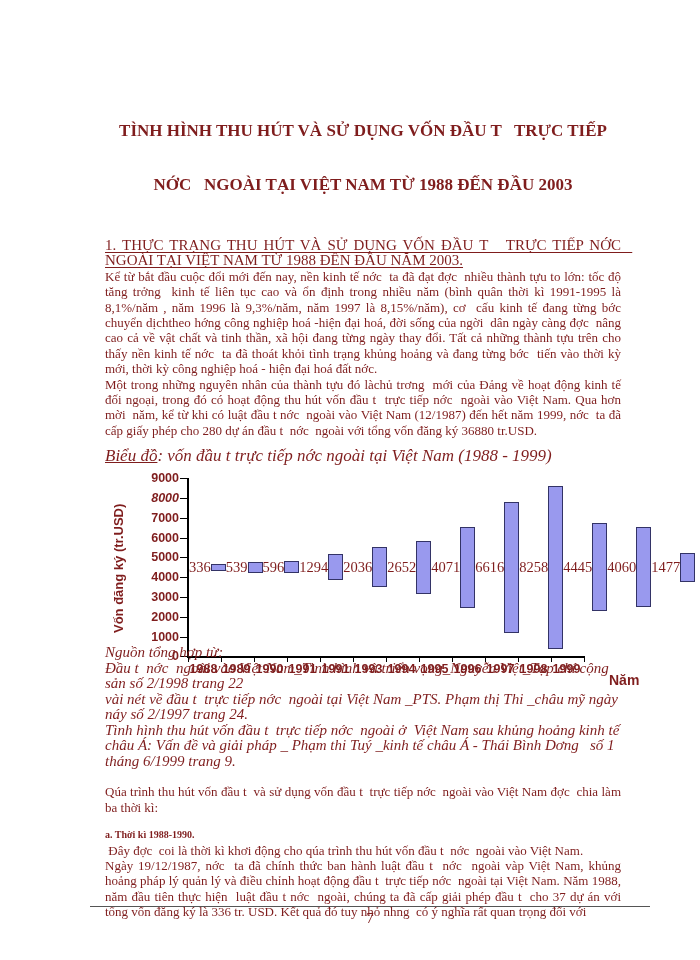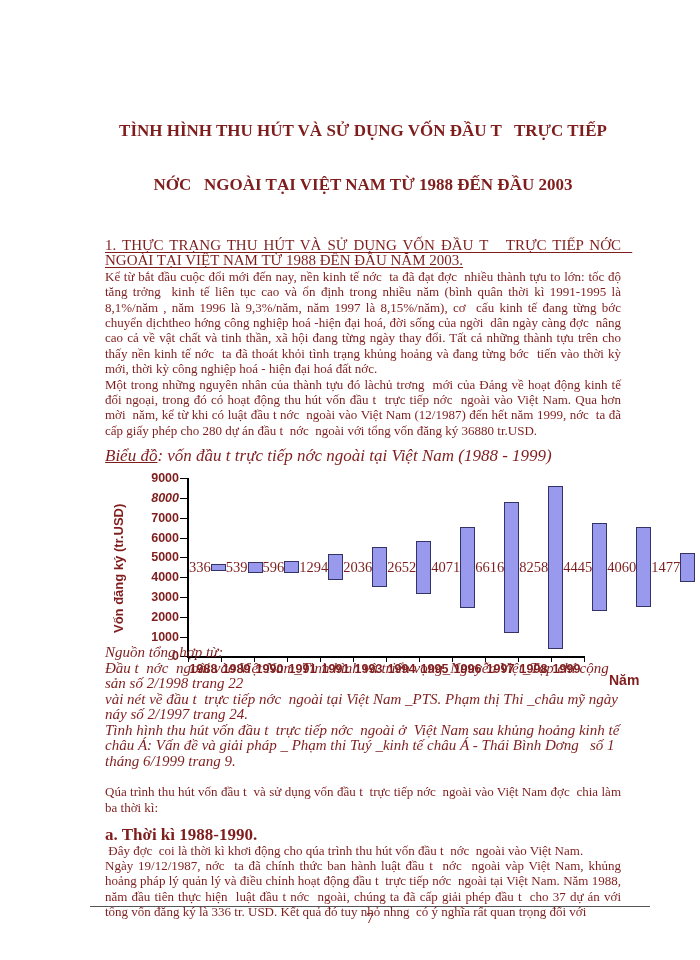--- a/index.html
+++ b/index.html
@@ -37,21 +37,21 @@
   .y-mark{position:absolute;left:-9px;width:7px;height:1px;background:#000;}
   .x-mark{position:absolute;top:100%;margin-top:1px;width:1px;height:5px;background:#000;}
   .x-labels{position:absolute;left:82px;top:196px;width:396px;display:flex;z-index:3;}
   .x-labels span{flex:1;text-align:center;font-family:"Liberation Sans", sans-serif;
     font-weight:bold;font-size:12.5px;line-height:14px;}
   .x-axis-title{position:absolute;left:504px;top:206px;
     font-family:"Liberation Sans", sans-serif;font-weight:bold;font-size:14px;}
   .sources{position:absolute;left:0;top:179px;width:100%;z-index:1;}
   .sources p{margin:0;font-style:italic;font-size:15px;line-height:15.5px;white-space:pre-wrap;}
   .para-after-figure{margin-top:10px;}
-  .sub-heading{margin-top:12px;font-weight:bold;font-size:17px;line-height:15.4px;}
+  .sub-heading{margin-top:12px;font-weight:bold;font-size:10px;line-height:15.4px;}
   .footer{position:absolute;left:90px;top:906px;width:560px;
     border-top:1px solid #555;text-align:center;}
   .page-number{font-size:15px;line-height:18px;padding-top:2px;}
 </style>
 </head>
 <body>
 
 <div class="page">
   <div class="content">
 

